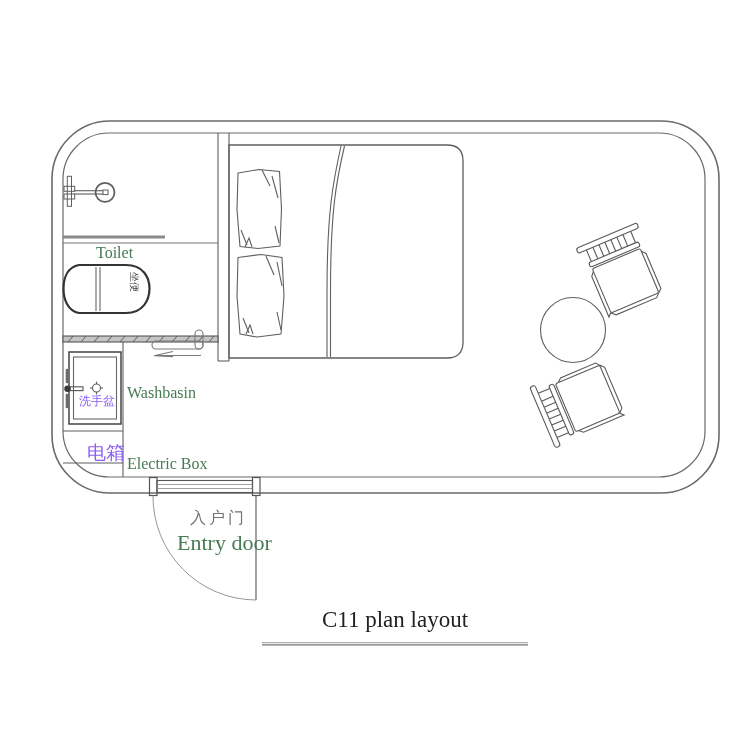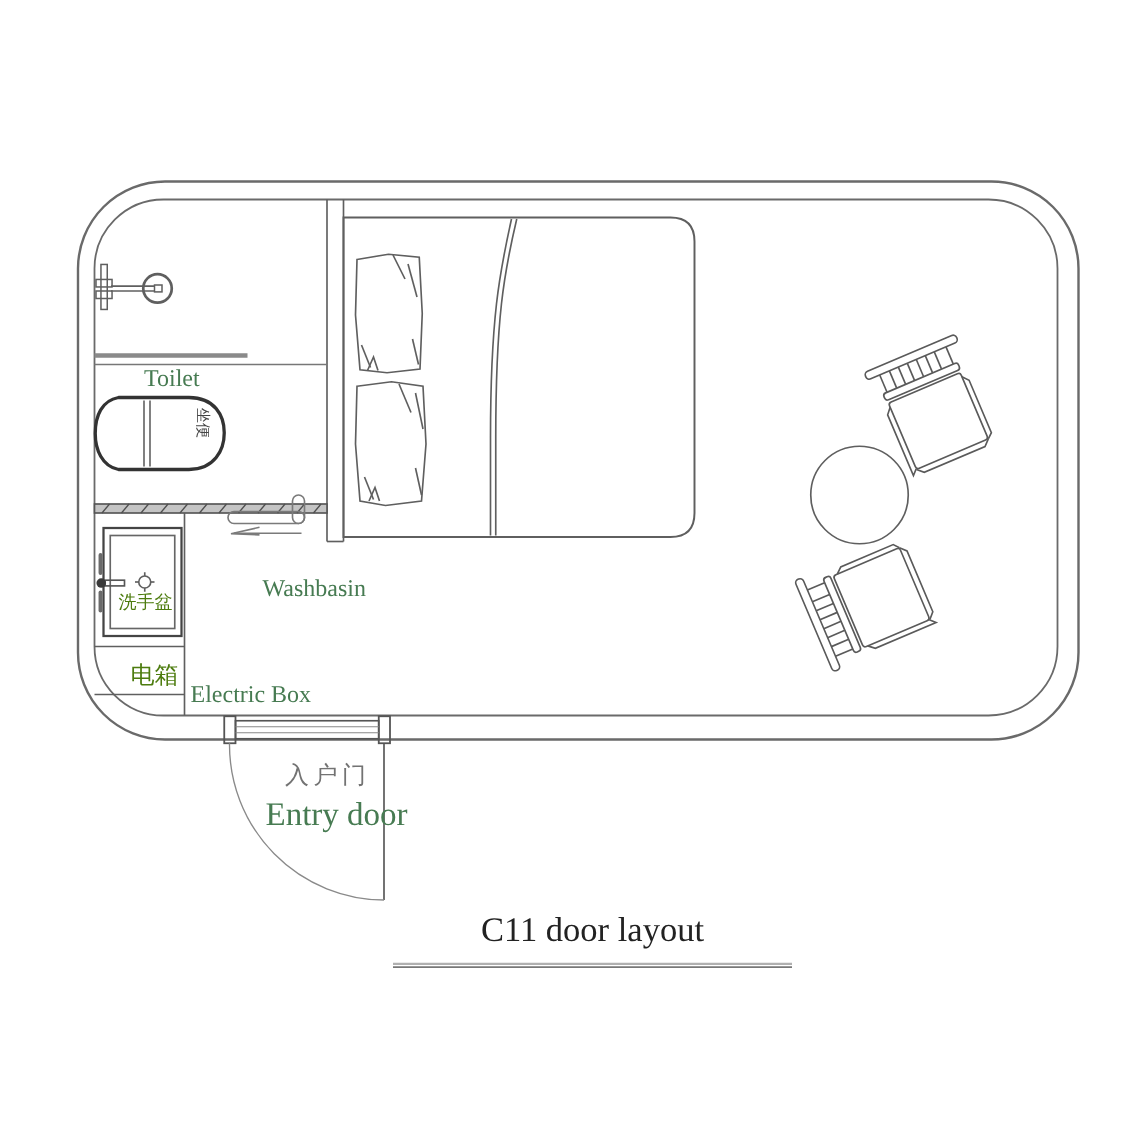--- a/index.html
+++ b/index.html
@@ -1,28 +1,28 @@
 <!DOCTYPE html>
 <html><head>
 <meta charset="utf-8">
 <style>
   html,body{margin:0;padding:0;background:#ffffff;}
   .canvas{position:relative;width:750px;height:718px;background:#ffffff;overflow:hidden;
           font-family:"Liberation Serif", serif;}
   .canvas svg{position:absolute;left:0;top:0;}
   .lbl{position:absolute;white-space:nowrap;line-height:1;}
   .green{color:#477B52;font-size:16px;}
-  .cjk{color:#4d7c0f;}
+  .cjk{color:#8b5cf6;}
   .lbl-toilet{left:96px;top:245px;}
-  .lbl-washbasin{left:127px;top:385px;margin-left:48px;}
+  .lbl-washbasin{left:127px;top:385px;}
   .lbl-electric{left:127px;top:440px;margin-top:16px;}
   .lbl-entry-cn{left:190px;top:510px;font-size:16px;letter-spacing:3px;color:#737373;}
   .lbl-entry{left:177px;top:532px;font-size:22px;}
   .lbl-washbasin-cn{left:79px;top:395px;font-size:12px;}
-  .lbl-electric-cn{left:87px;top:443px;font-size:16px;}
+  .lbl-electric-cn{left:87px;top:443px;font-size:19px;}
   .lbl-toilet-cn{left:122px;top:277px;font-size:10px;width:24px;text-align:center;
                  transform:rotate(90deg);transform-origin:center center;color:#444;}
   .plan-title{left:262px;top:608px;width:266px;text-align:center;font-size:23px;color:#222;}
 </style>
 </head>
 <body>
 
 <div class="canvas">
 
   <svg width="750" height="750" viewBox="0 0 750 750">
@@ -182,15 +182,15 @@
   </svg>
 
   <div class="lbl green lbl-toilet">Toilet</div>
   <div class="lbl cjk  lbl-toilet-cn">坐便</div>
   <div class="lbl green lbl-washbasin">Washbasin</div>
   <div class="lbl cjk  lbl-washbasin-cn">洗手盆</div>
   <div class="lbl green lbl-electric">Electric Box</div>
   <div class="lbl cjk  lbl-electric-cn">电箱</div>
   <div class="lbl lbl-entry-cn">入户门</div>
   <div class="lbl green lbl-entry">Entry door</div>
-  <div class="lbl plan-title">C11 door layout</div>
+  <div class="lbl plan-title">C11 plan layout</div>
 
 </div>
 
 </body></html>

